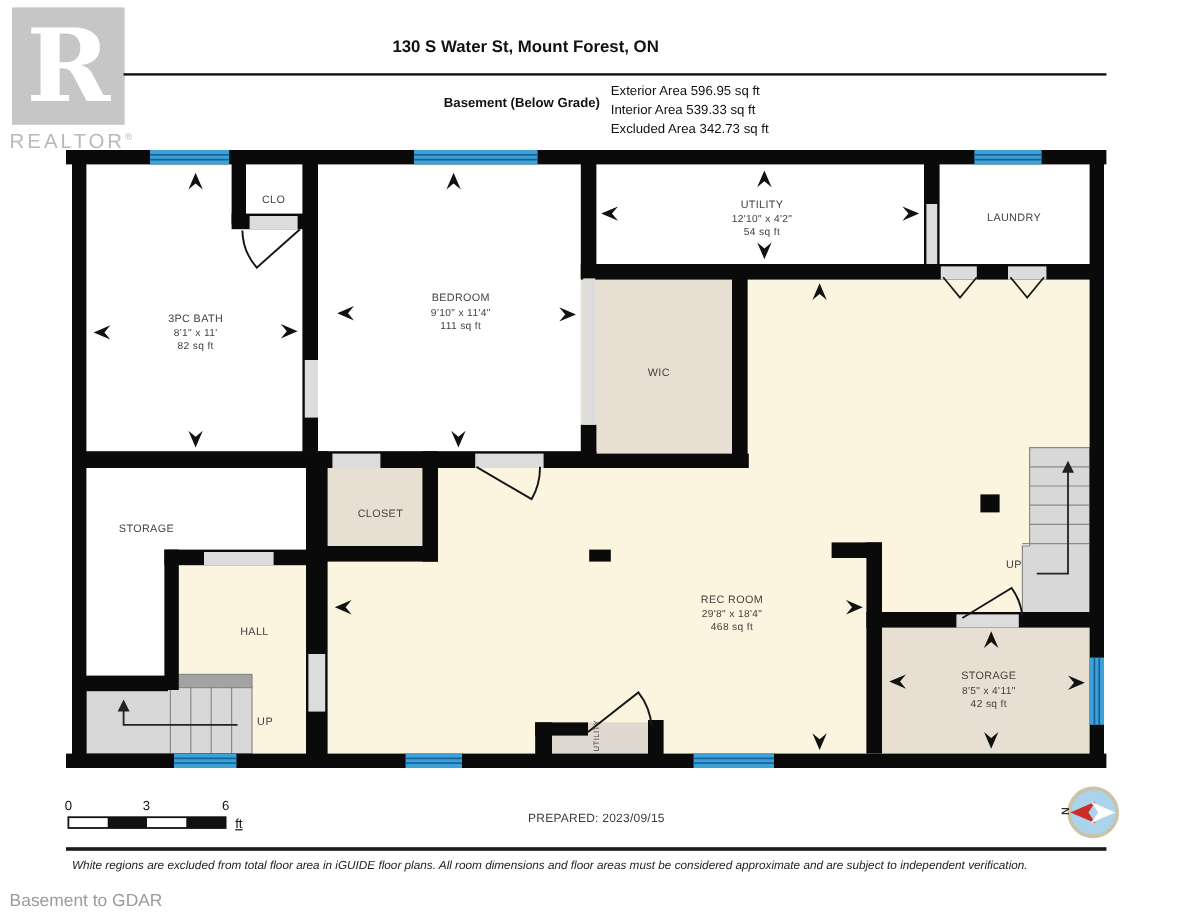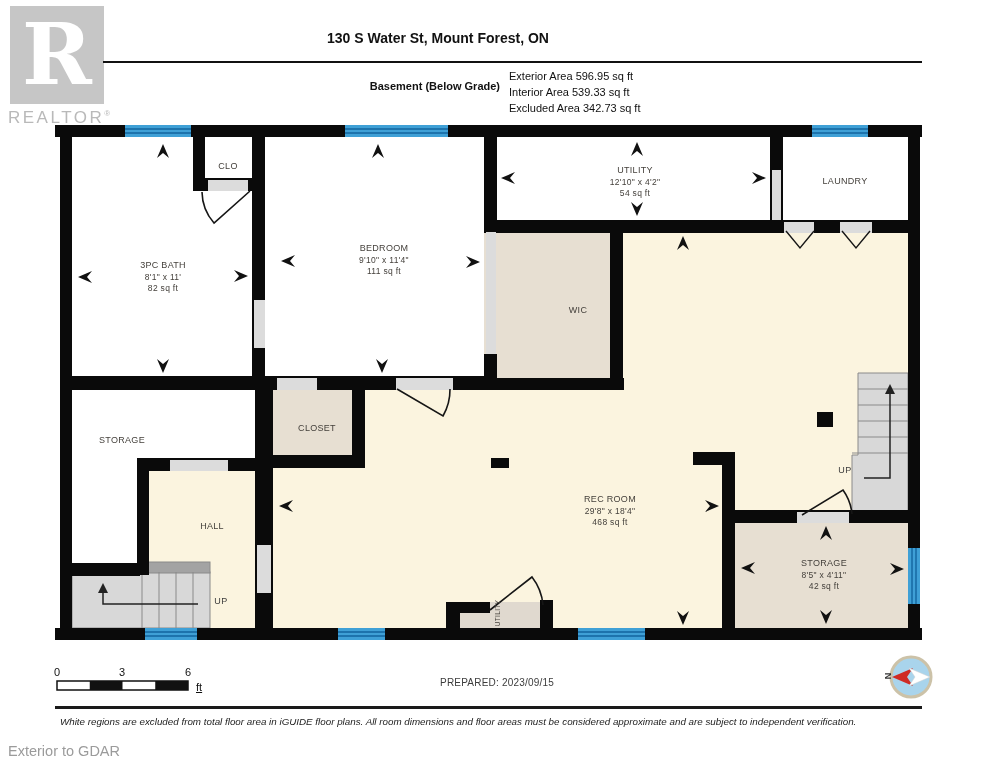--- a/index.html
+++ b/index.html
@@ -230,21 +230,21 @@
       <div>111 sq ft</div>
   </div>
   <div class="rlabel" style="left:635px;top:176px">
     <div class="nm">UTILITY</div>
       <div>12'10" x 4'2"</div>
       <div>54 sq ft</div>
   </div>
   <div class="rlabel" style="left:845px;top:176px">
     <div class="nm">LAUNDRY</div>
   </div>
-  <div class="rlabel" style="left:578px;top:305px">
+  <div class="rlabel" style="left:549px;top:305px">
     <div class="nm">WIC</div>
   </div>
   <div class="rlabel" style="left:122px;top:435px">
     <div class="nm">STORAGE</div>
   </div>
   <div class="rlabel" style="left:317px;top:423px">
     <div class="nm">CLOSET</div>
   </div>
   <div class="rlabel" style="left:212px;top:521px">
     <div class="nm">HALL</div>
@@ -268,15 +268,15 @@
 
   <div class="nlabel" style="left:888px;top:676px">N</div>
 
   <div class="tick" style="left:57px;top:666px">0</div>
   <div class="tick" style="left:122px;top:666px">3</div>
   <div class="tick" style="left:188px;top:666px">6</div>
   <div class="unit" style="left:196px;top:681px">ft</div>
 
   <div class="prepared">PREPARED: 2023/09/15</div>
   <div class="disclaimer">White regions are excluded from total floor area in iGUIDE floor plans. All room dimensions and floor areas must be considered approximate and are subject to independent verification.</div>
-  <div class="licensed">Exterior to GDAR</div>
+  <div class="licensed">Basement to GDAR</div>
 
 </div>
 
 </body></html>

